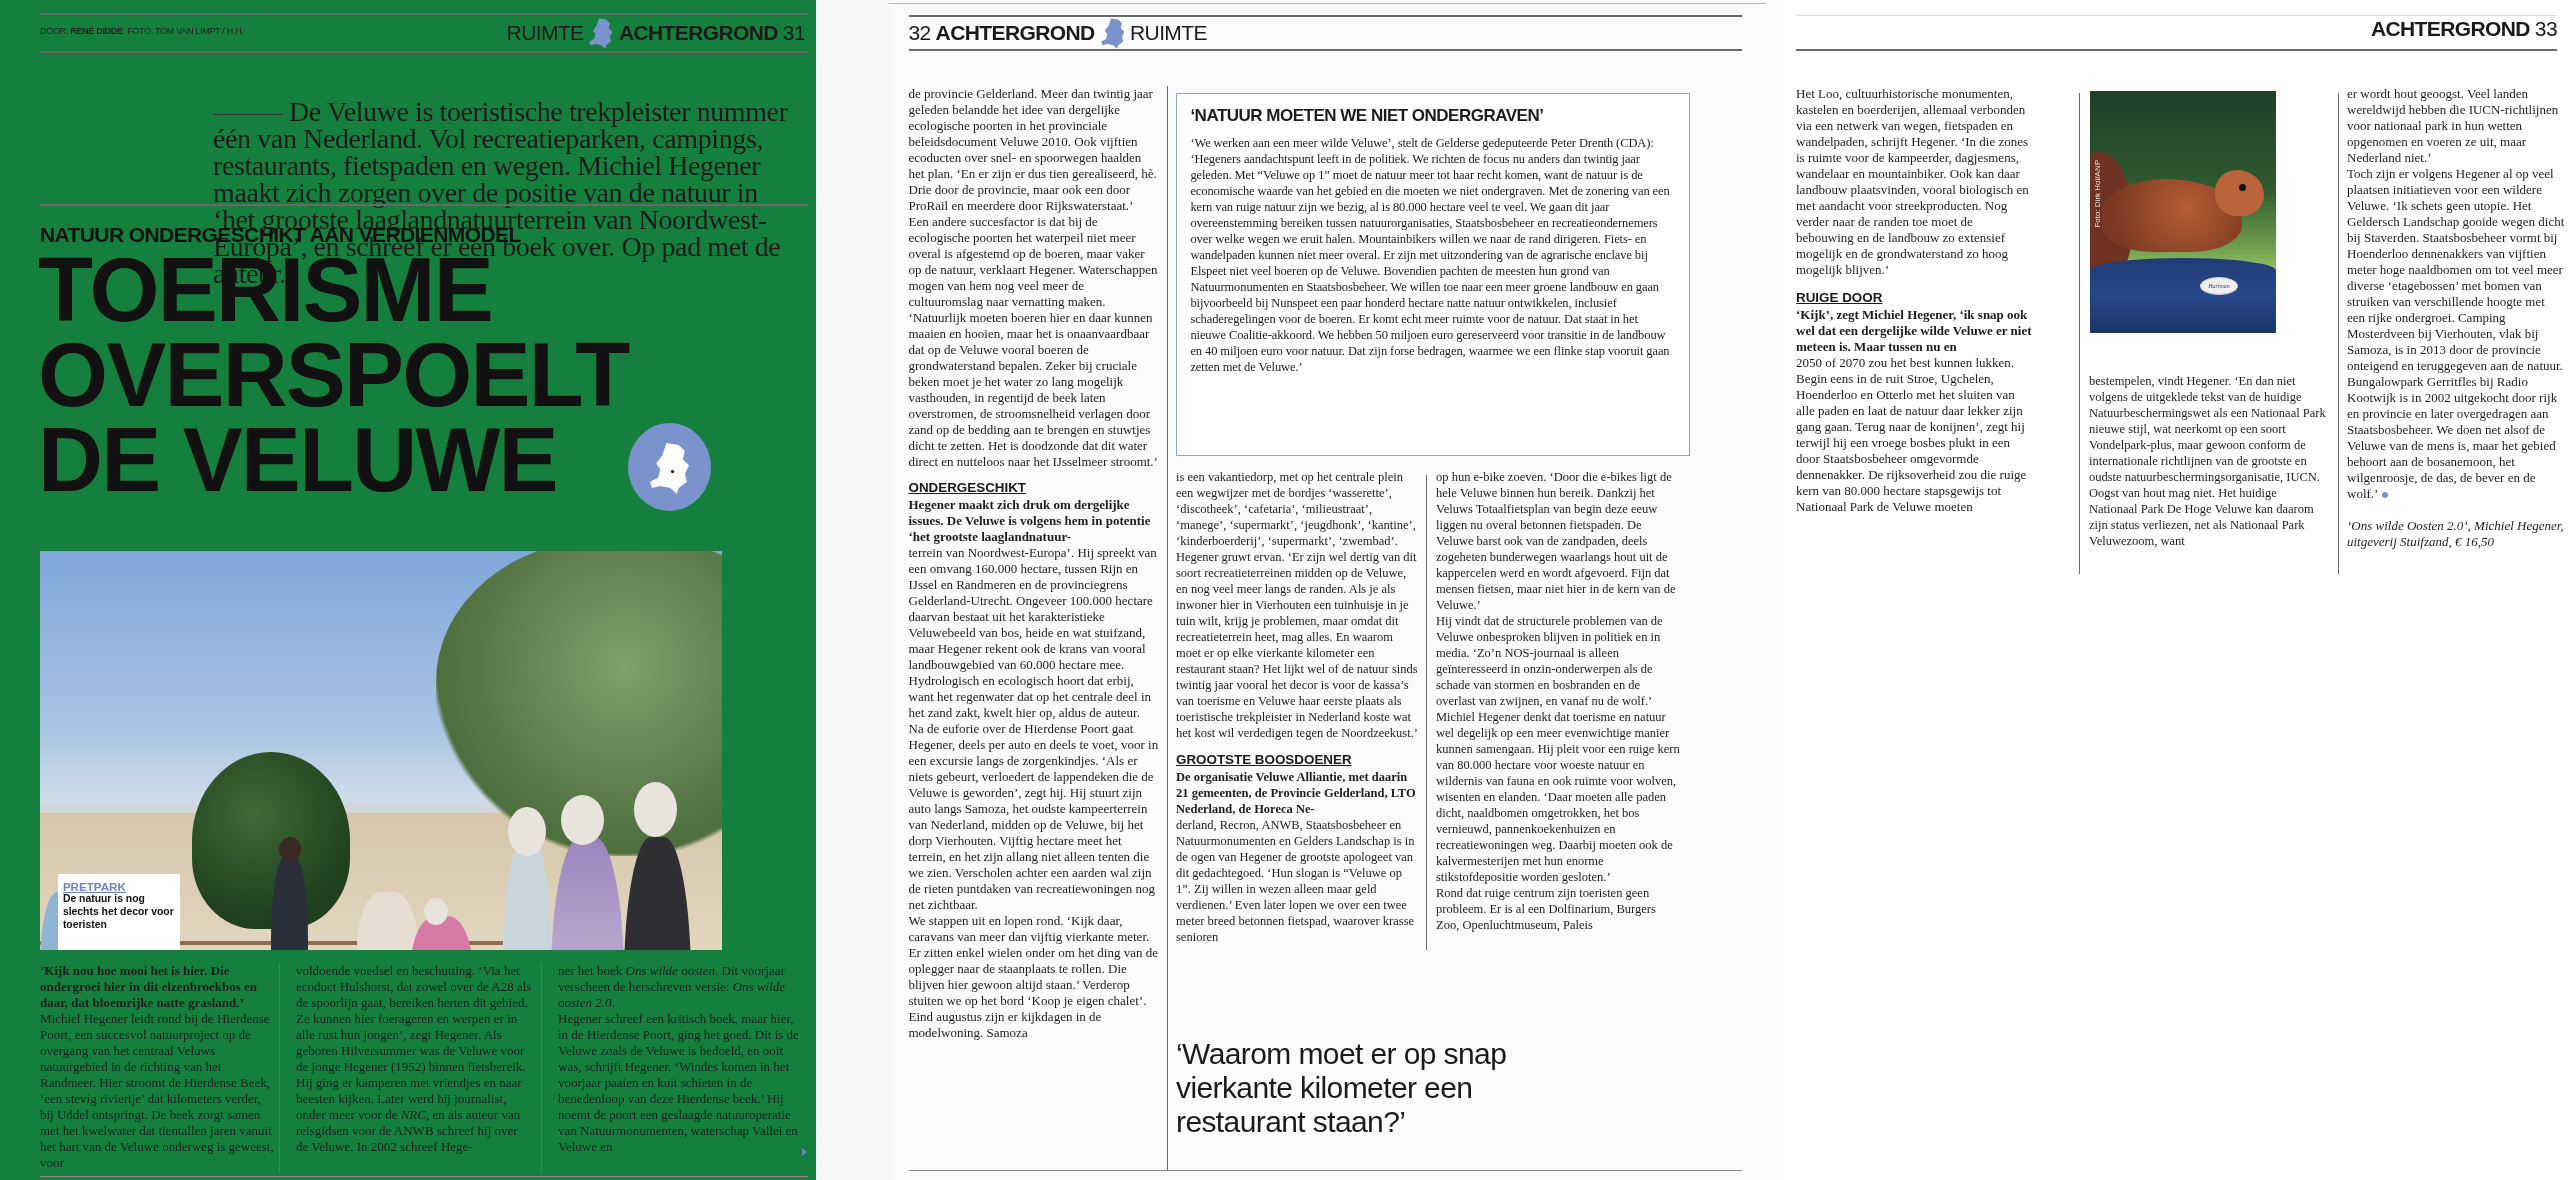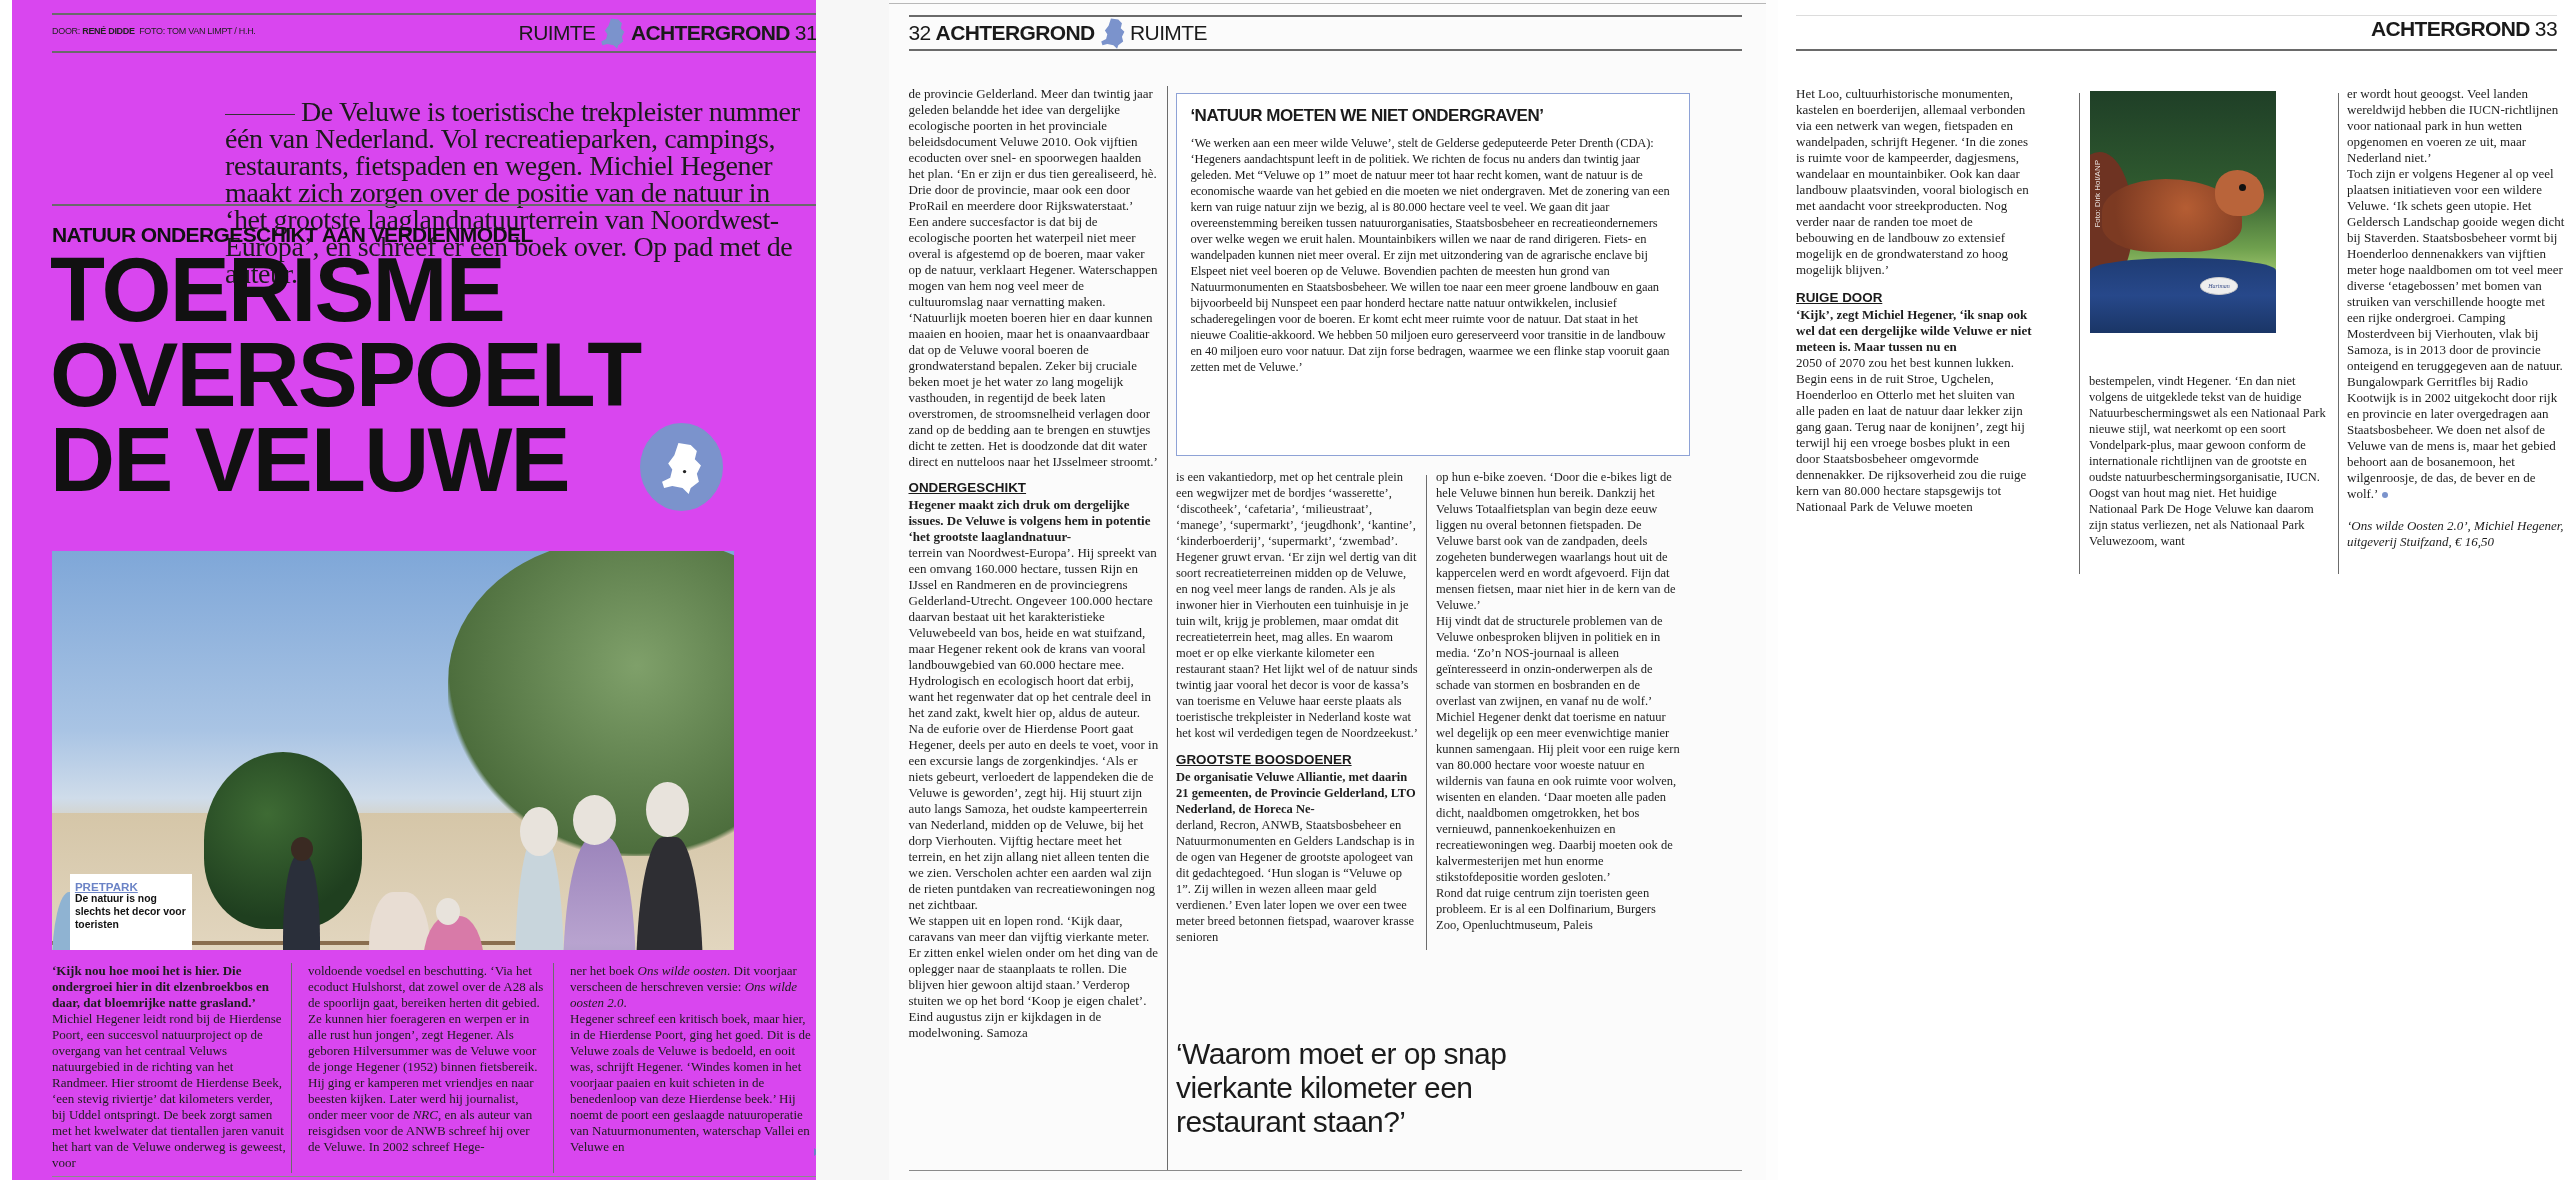--- a/index.html
+++ b/index.html
@@ -1,20 +1,20 @@
 <!DOCTYPE html>
 <html style="font-size:9.7px"><head>
 <meta charset="utf-8">
 <style>
   * { box-sizing: border-box; margin: 0; padding: 0; }
   html, body { width: 2576px; height: 1181px; background: #ffffff; overflow: hidden; }
   body { position: relative; font-family: "Liberation Serif", serif; color: #1b1b1b; }
 
   .page { position: absolute; top: 0; height: 1181px; }
-  #page31 { left: 12px; width: 816px; background: #d946ef; }
+  #page31 { left: 0; width: 816px; background: #15803d; }
   #gutter { left: 816px; width: 73px; background: #f7f7f7; }
   #page32 { left: 889px; width: 877px; background: #fbfbfb; }
   #gutterR { left: 1766px; width: 12px; background: #fdfdfd; }
   #page33 { left: 1778px; width: 798px; background: #ffffff; }
 
   .rule { position: absolute; height: 1.8px; background: #6a6a6a; }
   .rule.thin { height: 1.2px; background: #8a8a8a; }
 
   
   .byline { position: absolute; left: 40px; top: 25.6px; font-size: 9px; letter-spacing: -0.3px; font-family: "Liberation Sans", sans-serif; color: #222; }

